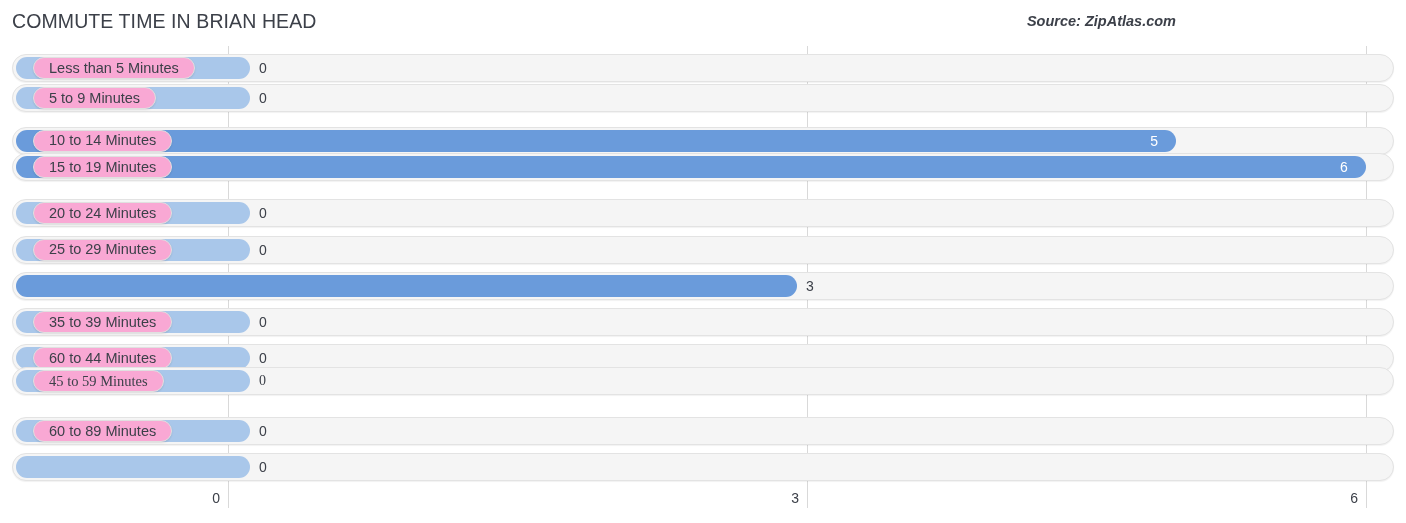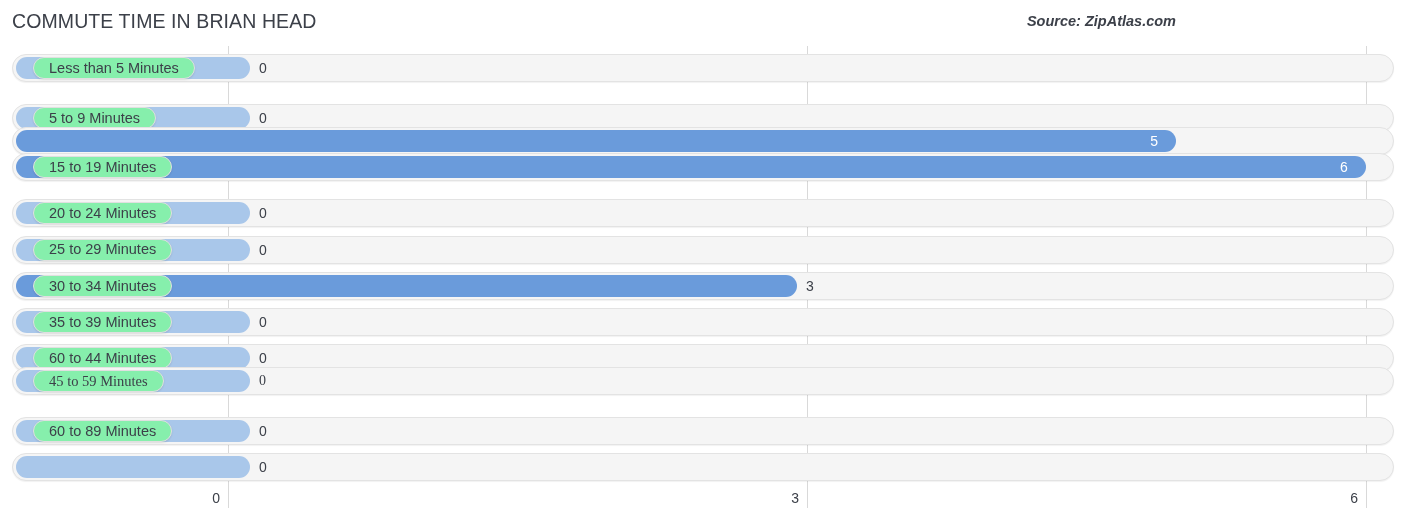--- a/index.html
+++ b/index.html
@@ -104,21 +104,21 @@
   }
   .bar.pos {
     background: #6a9bdb;
   }
   
   .label-pill {
     position: absolute;
     left: 21px;
     top: 3px;
     height: 22px;
-    background: #86efac;
+    background: #f9a8d4;
     border: 1px solid #e0e0e0;
     border-radius: 11px;
     display: flex;
     align-items: center;
     padding: 0 15px 0 15px;
     box-sizing: border-box;
     box-shadow: 0 1px 2px rgba(0,0,0,0.10);
     white-space: nowrap;
   }
   .label-pill span {
@@ -184,31 +184,34 @@
     </div>
   <div id="rows">
       <div class="row" style="top: 8px;">
         <div class="track"></div>
         <div class="bar zero" style="width: 234px;"></div>
         <div class="label-pill">
           <span>Less than 5 Minutes</span>
         </div>
         <div class="value-out" style="left: 247px;">0</div>
       </div>
-      <div class="row" style="top: 58px;">
+      <div class="row" style="top: 38px;">
         <div class="track"></div>
         <div class="bar zero" style="width: 234px;"></div>
         <div class="label-pill">
           <span>5 to 9 Minutes</span>
         </div>
         <div class="value-out" style="left: 247px;">0</div>
       </div>
       <div class="row" style="top: 80.6px;">
         <div class="track"></div>
         <div class="bar pos" style="width: 1160.33px;"></div>
+        <div class="label-pill">
+          <span>10 to 14 Minutes</span>
+        </div>
         <div class="value-in" style="left: 1138.33px;">5</div>
       </div>
       <div class="row" style="top: 107px;">
         <div class="track"></div>
         <div class="bar pos" style="width: 1350px;"></div>
         <div class="label-pill">
           <span>15 to 19 Minutes</span>
         </div>
         <div class="value-in" style="left: 1328px;">6</div>
       </div>
@@ -224,23 +227,20 @@
         <div class="track"></div>
         <div class="bar zero" style="width: 234px;"></div>
         <div class="label-pill">
           <span>25 to 29 Minutes</span>
         </div>
         <div class="value-out" style="left: 247px;">0</div>
       </div>
       <div class="row" style="top: 225.8px;">
         <div class="track"></div>
         <div class="bar pos" style="width: 781px;"></div>
-        <div class="label-pill">
-          <span>30 to 34 Minutes</span>
-        </div>
         <div class="value-out" style="left: 794px;">3</div>
       </div>
       <div class="row" style="top: 262.1px;">
         <div class="track"></div>
         <div class="bar zero" style="width: 234px;"></div>
         <div class="label-pill">
           <span>35 to 39 Minutes</span>
         </div>
         <div class="value-out" style="left: 247px;">0</div>
       </div>

